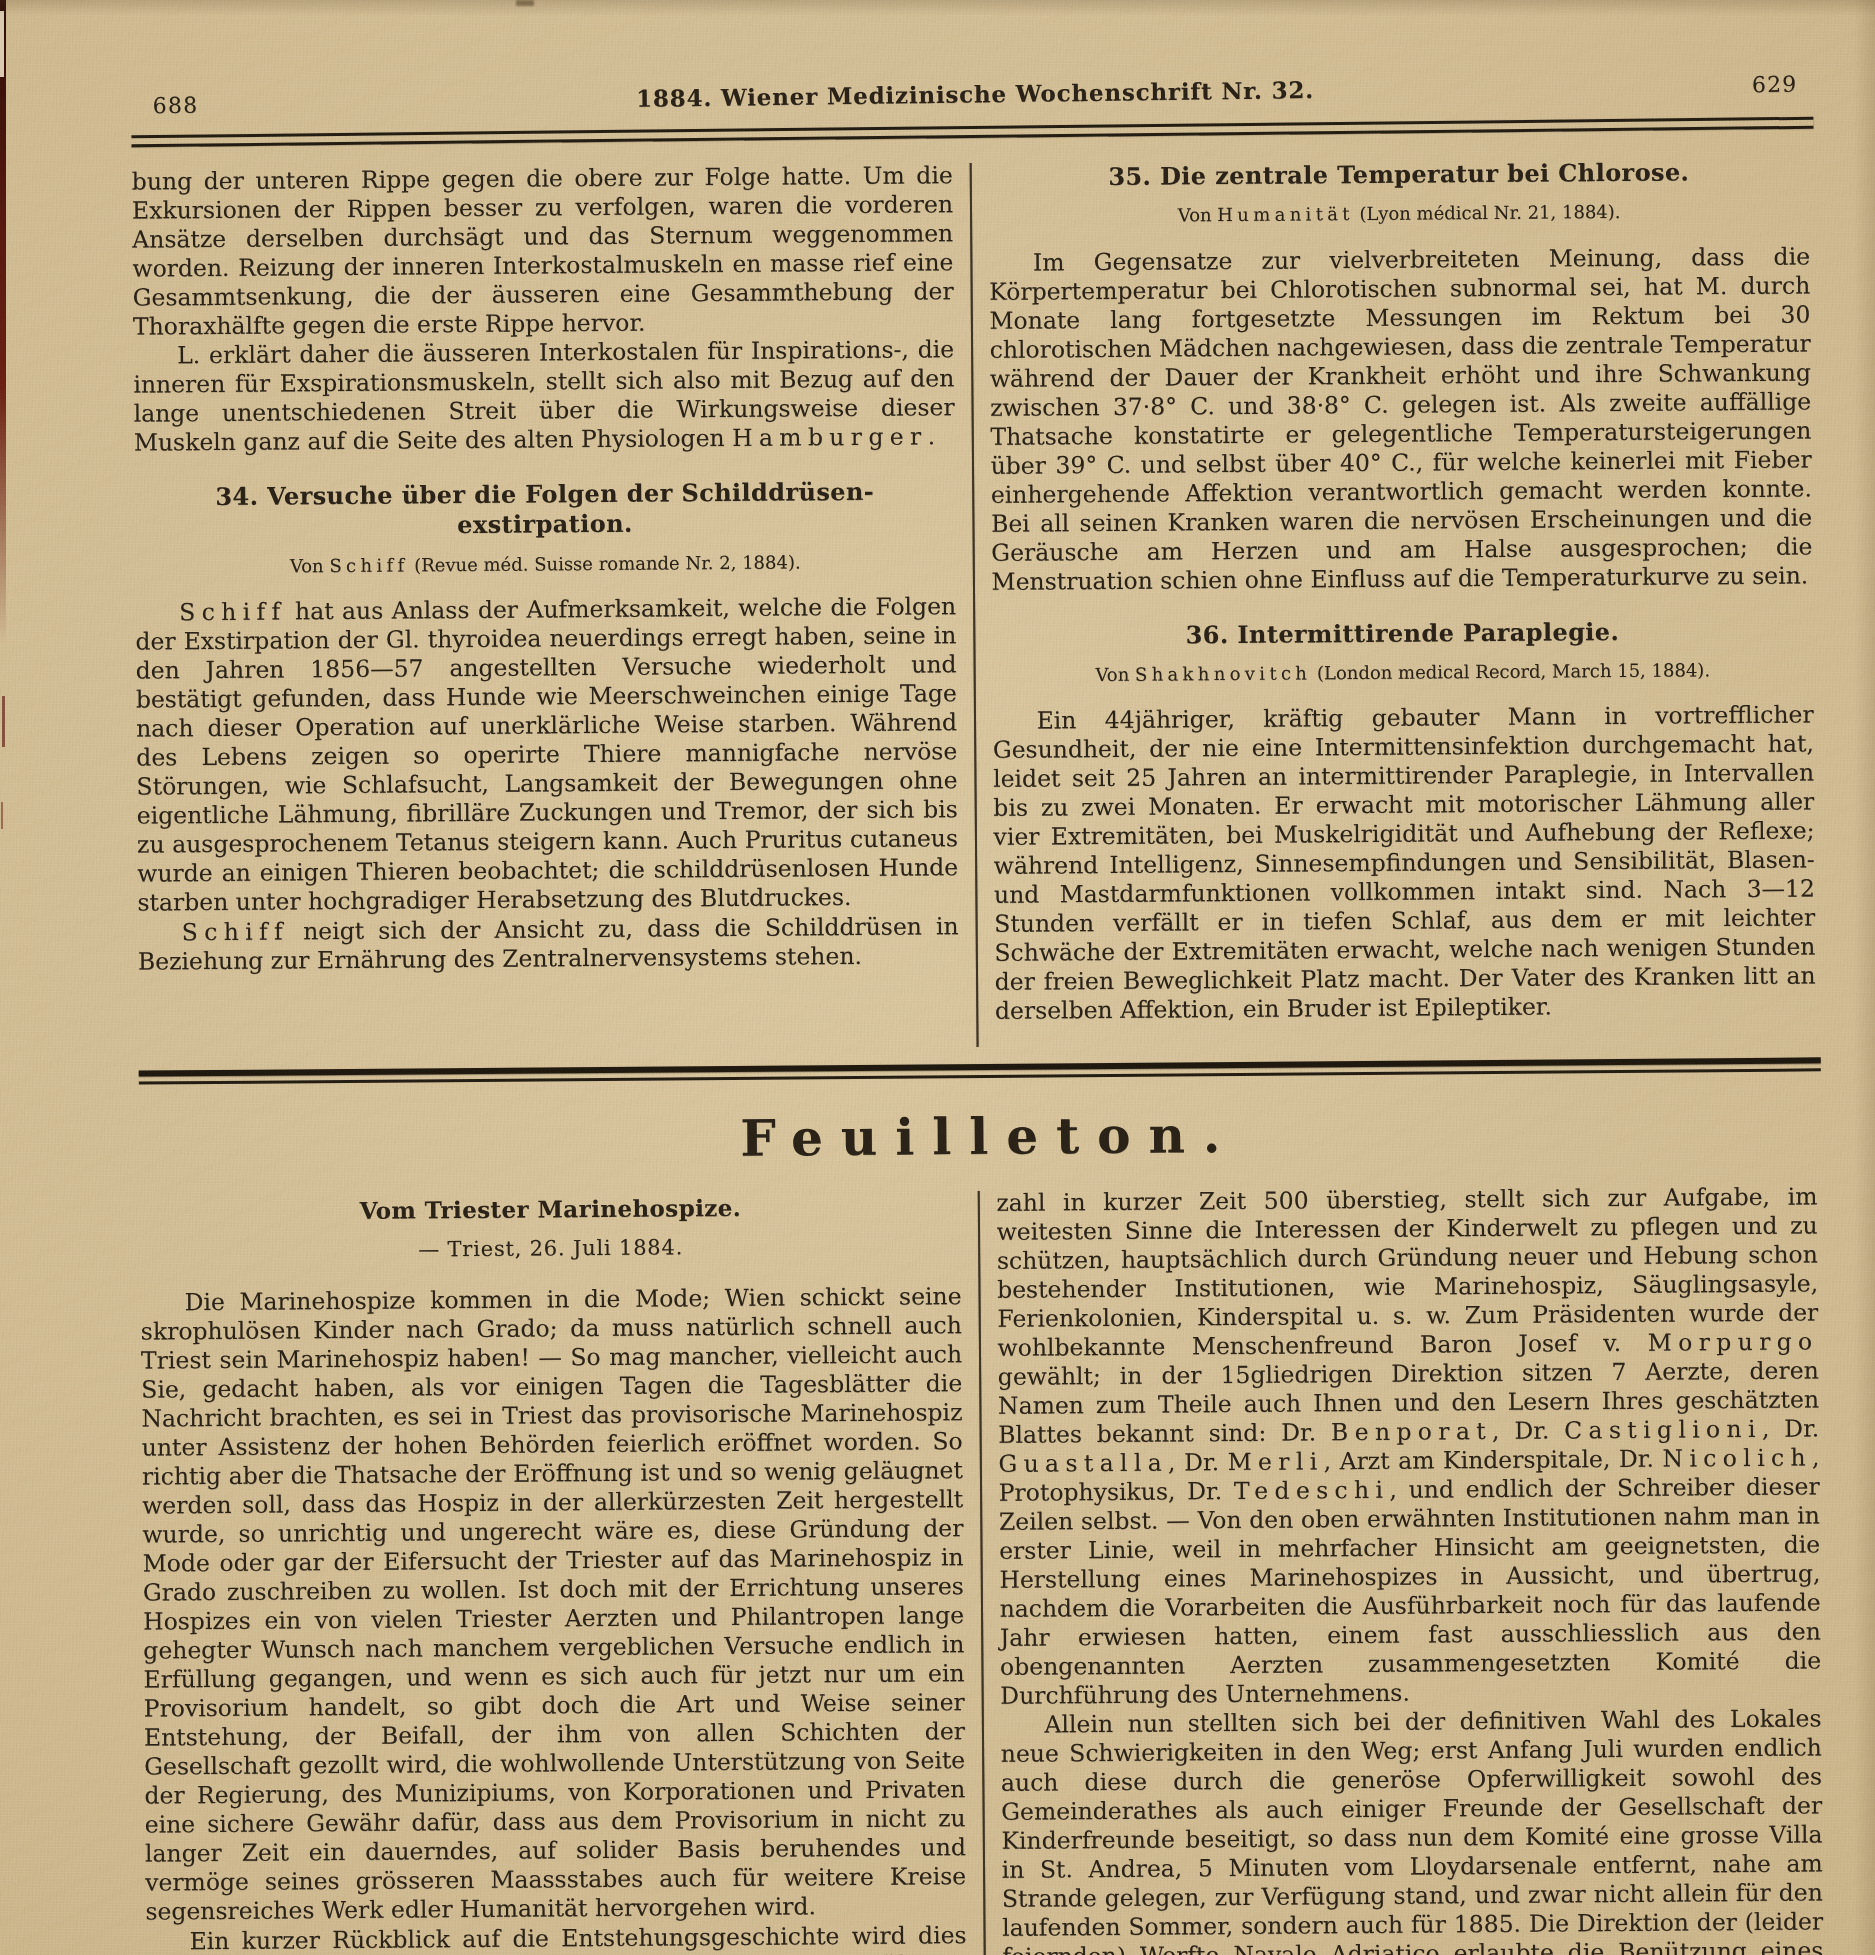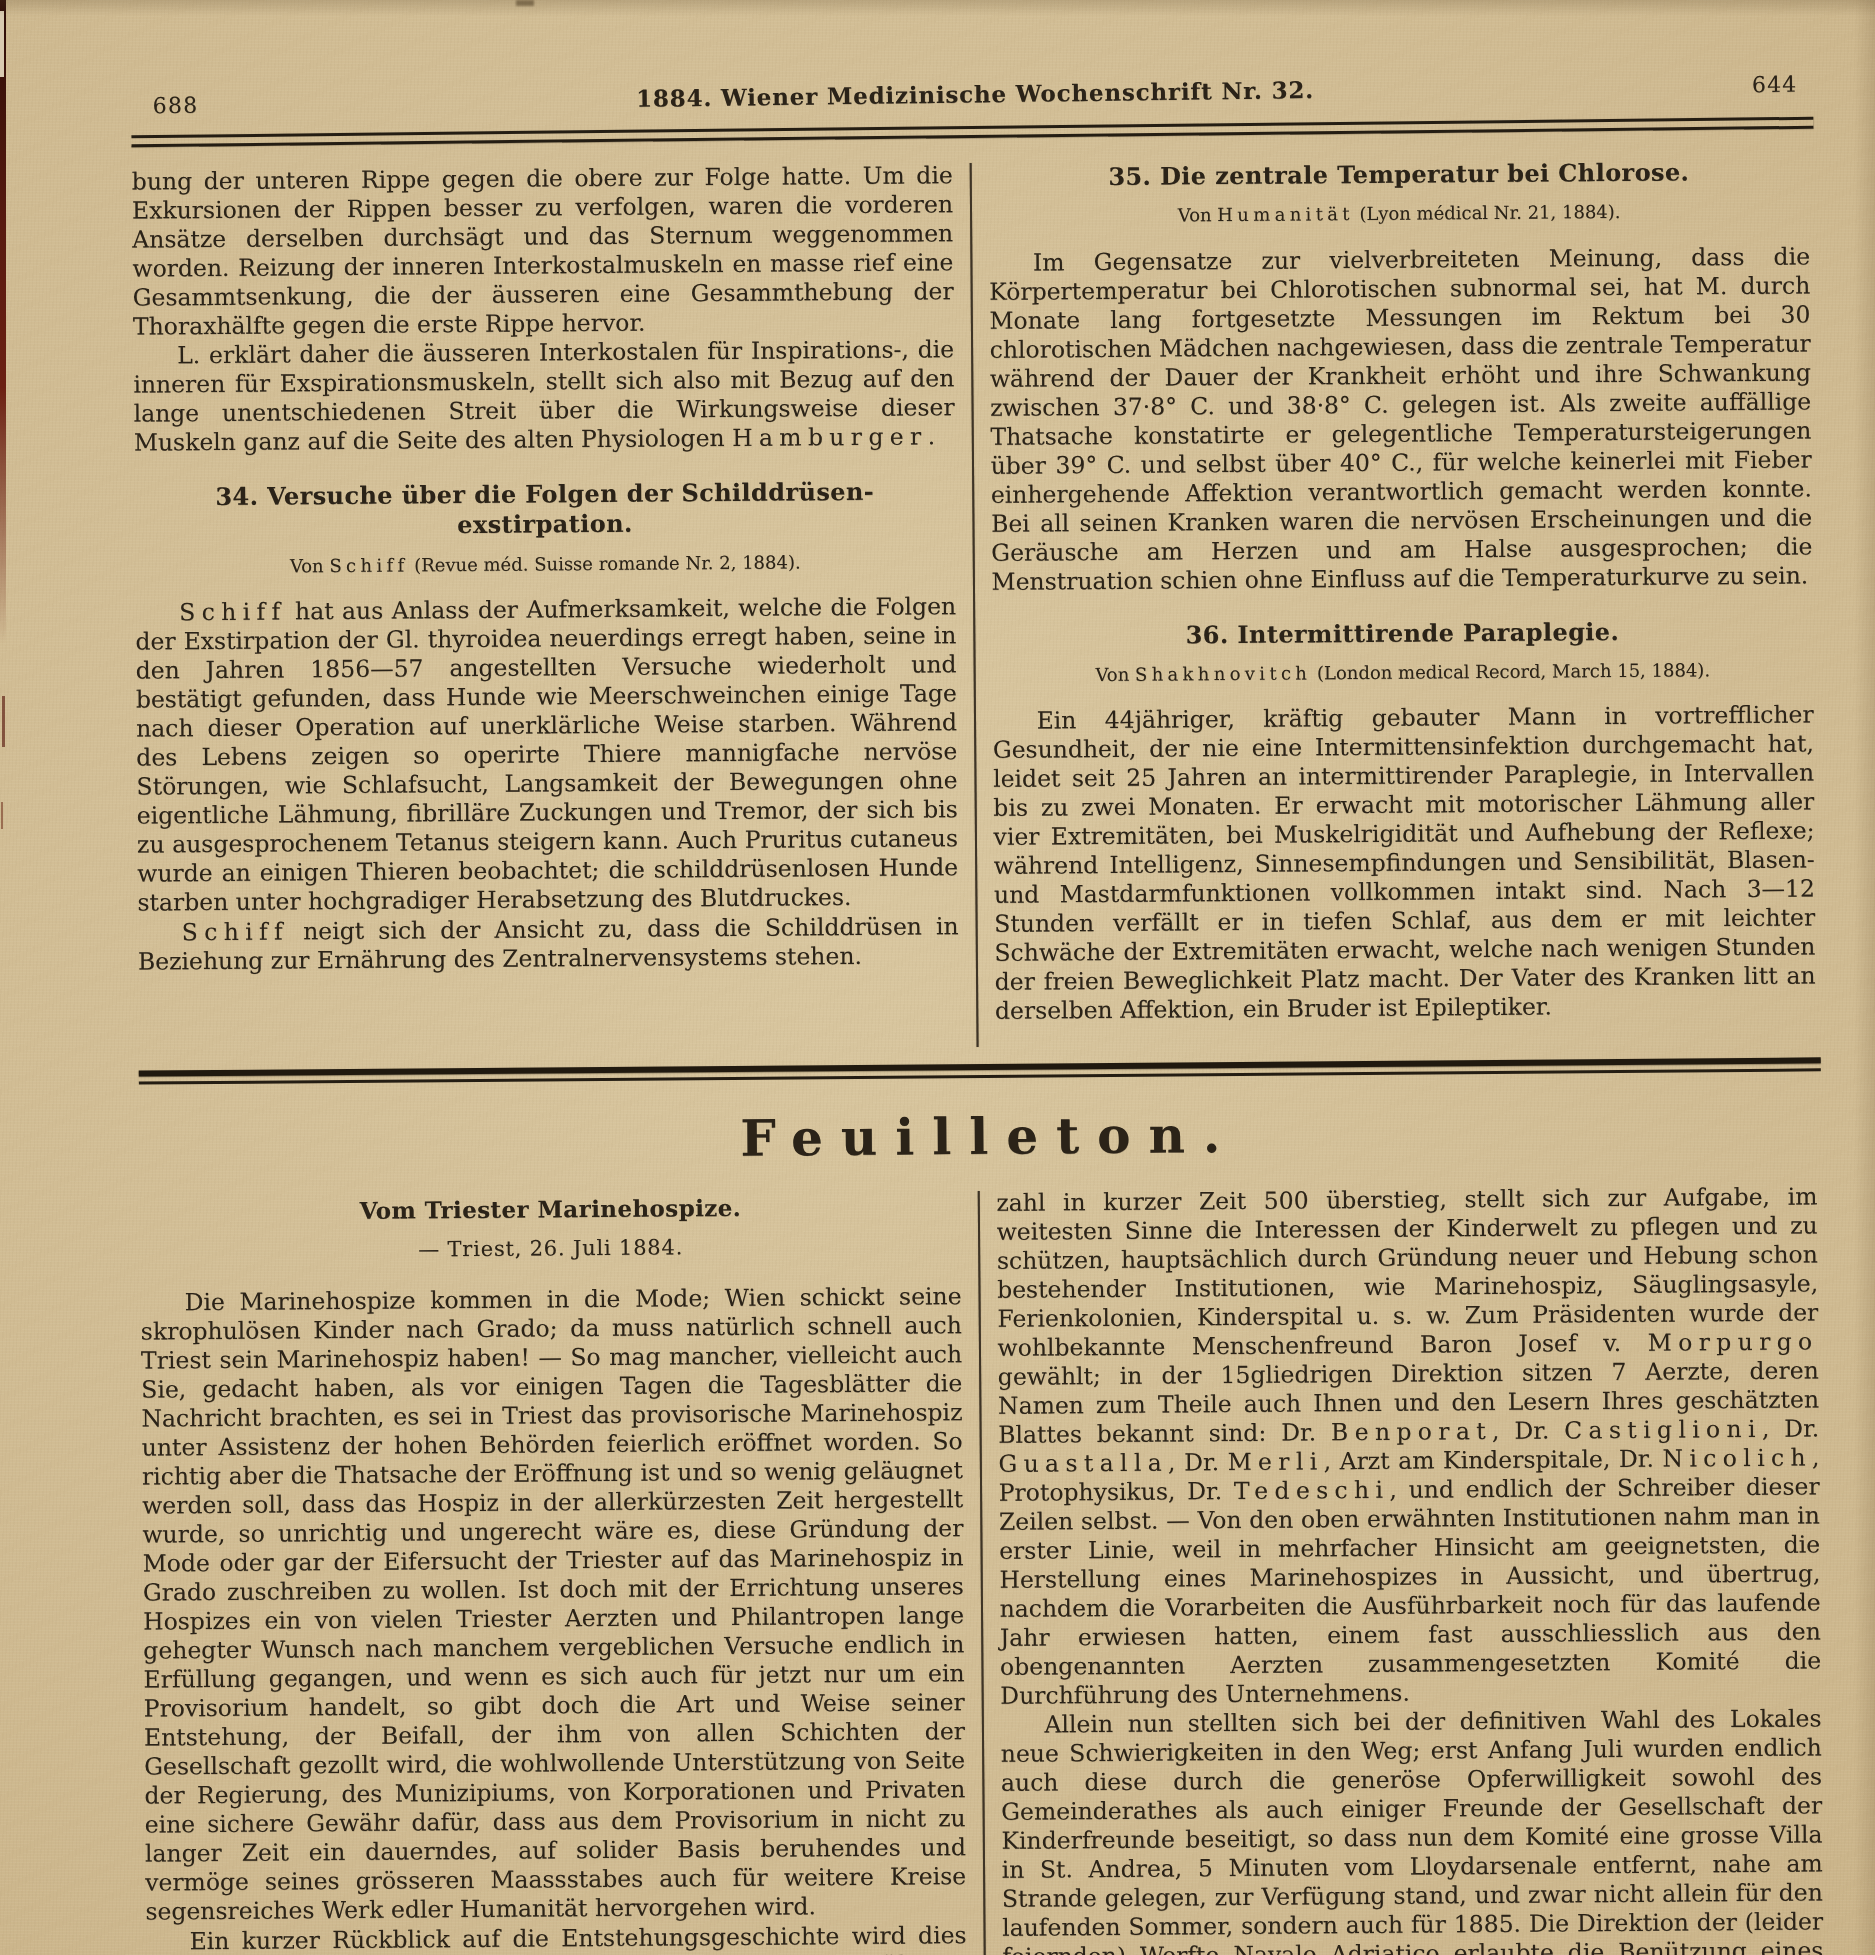--- a/index.html
+++ b/index.html
@@ -85,21 +85,21 @@
   <div class="artifact top-tick"></div>
 
   <div class="artifact vignette-right"></div>
   <div class="artifact vignette-top"></div>
 
   <div class="content">
 
     <div class="masthead">
       <span class="pagenum">688</span>
       <span class="journal-title">1884. Wiener Medizinische Wochenschrift Nr. 32.</span>
-      <span class="pagenum">644</span>
+      <span class="pagenum">629</span>
     </div>
 
     <div class="rule-double"></div>
 
     <div class="columns top-section">
       <div class="col">
         <div>
             <p class="para"><span>bung der unteren Rippe gegen die obere zur Folge hatte. Um die Exkursionen der Rippen besser zu verfolgen, waren die vorderen Ansätze derselben durchsägt und das Sternum weggenommen worden. Reizung der inneren Interkostalmuskeln en masse rief eine Gesammtsenkung, die der äusseren eine Gesammthebung der Thoraxhälfte gegen die erste Rippe hervor.</span></p>
             <p class="para indent"><span>L. erklärt daher die äusseren Interkostalen für Inspirations-, die inneren für Exspirationsmuskeln, stellt sich also mit Bezug auf den lange unentschiedenen Streit über die Wirkungsweise dieser Muskeln ganz auf die Seite des alten Physiologen </span><span class="gesperrt">Hamburger</span><span>.</span></p>
           </div>

